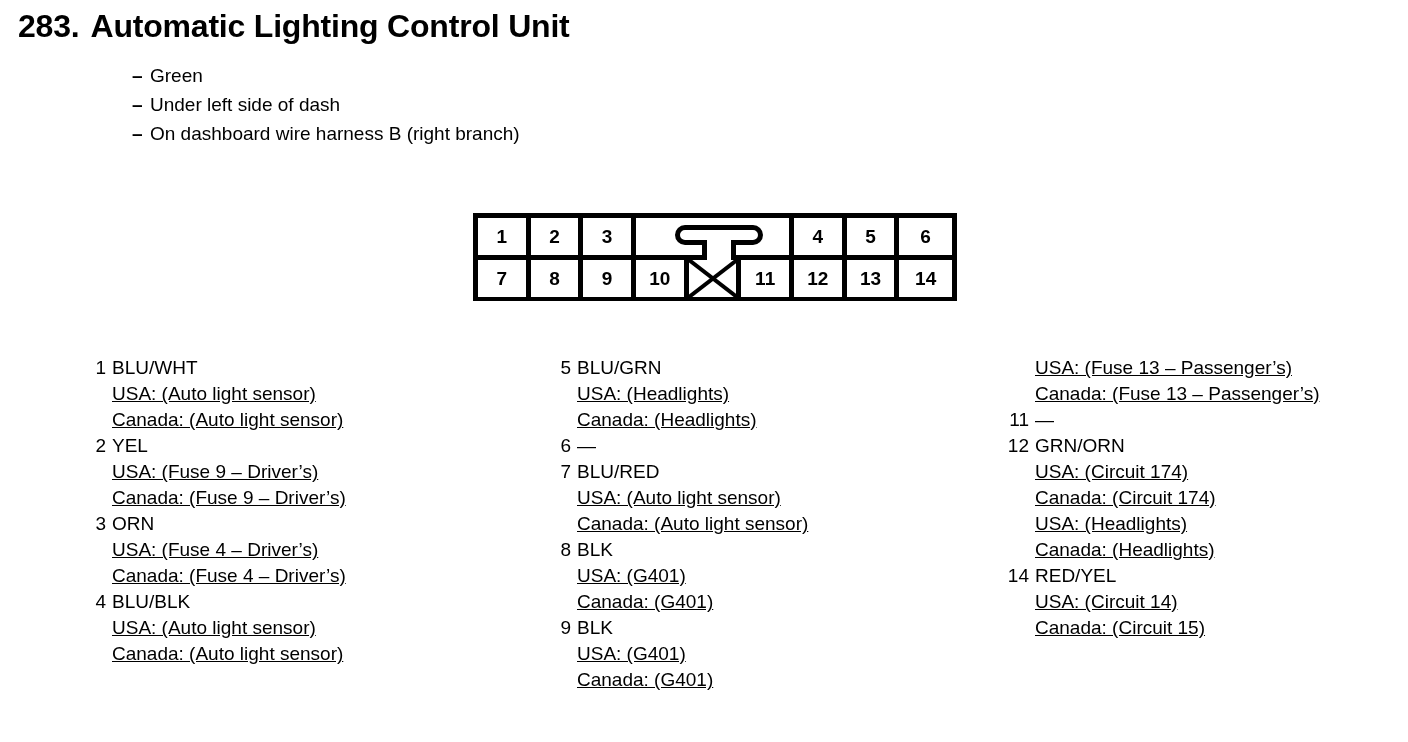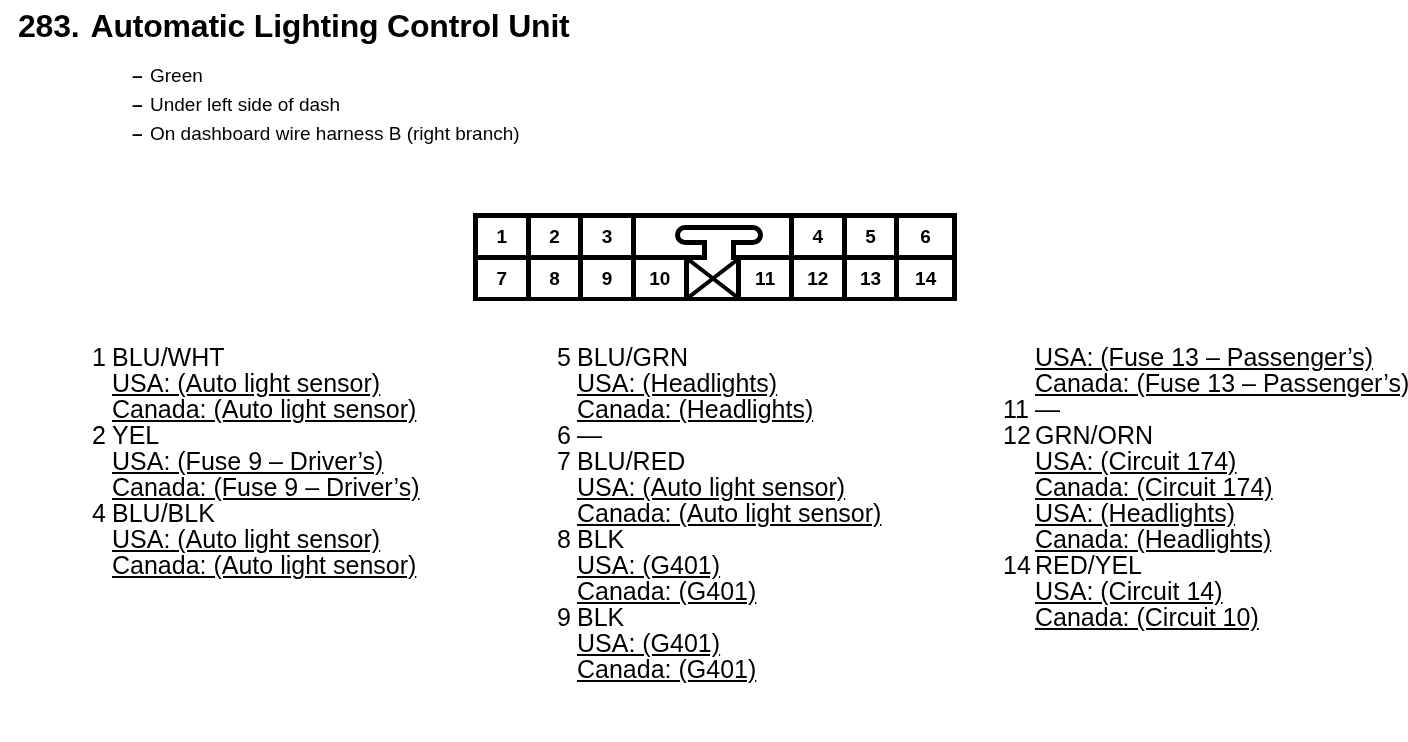--- a/index.html
+++ b/index.html
@@ -125,22 +125,22 @@
     height: 37px;
     background: #fff;
     border-right: 5px solid #000;
     overflow: hidden;
   }
   .x-cell svg { display: block; }
 
   
   .pin-col {
     position: absolute;
-    top: 344px;
-    font-size: 25px;
+    top: 355px;
+    font-size: 19px;
   }
   .pin-col.c1 { left: 80px;  width: 440px; }
   .pin-col.c2 { left: 545px; width: 440px; }
   .pin-col.c3 { left: 1003px; width: 400px; }
 
   .pin-entry { margin-bottom: 0; }
   .pin-head {
     position: relative;
     white-space: nowrap;
     line-height: 26px;
@@ -207,20 +207,25 @@
       <div class="pin-head"><span class="pin-num">1</span><span>BLU/WHT</span></div>
       <div class="pin-detail">USA: (Auto light sensor)</div>
       <div class="pin-detail">Canada: (Auto light sensor)</div>
     </div>
     <div class="pin-entry">
       <div class="pin-head"><span class="pin-num">2</span><span>YEL</span></div>
       <div class="pin-detail">USA: (Fuse 9 – Driver’s)</div>
       <div class="pin-detail">Canada: (Fuse 9 – Driver’s)</div>
     </div>
     <div class="pin-entry">
+      <div class="pin-head"><span class="pin-num">3</span><span>ORN</span></div>
+      <div class="pin-detail">USA: (Fuse 4 – Driver’s)</div>
+      <div class="pin-detail">Canada: (Fuse 4 – Driver’s)</div>
+    </div>
+    <div class="pin-entry">
       <div class="pin-head"><span class="pin-num">4</span><span>BLU/BLK</span></div>
       <div class="pin-detail">USA: (Auto light sensor)</div>
       <div class="pin-detail">Canada: (Auto light sensor)</div>
     </div>
   </div>
 <div class="pin-col c2">
     <div class="pin-entry">
       <div class="pin-head"><span class="pin-num">5</span><span>BLU/GRN</span></div>
       <div class="pin-detail">USA: (Headlights)</div>
       <div class="pin-detail">Canada: (Headlights)</div>
@@ -257,15 +262,15 @@
       <div class="pin-detail">USA: (Circuit 174)</div>
       <div class="pin-detail">Canada: (Circuit 174)</div>
     </div>
     <div class="pin-entry">
       <div class="pin-detail">USA: (Headlights)</div>
       <div class="pin-detail">Canada: (Headlights)</div>
     </div>
     <div class="pin-entry">
       <div class="pin-head"><span class="pin-num">14</span><span>RED/YEL</span></div>
       <div class="pin-detail">USA: (Circuit 14)</div>
-      <div class="pin-detail">Canada: (Circuit 10)</div>
+      <div class="pin-detail">Canada: (Circuit 15)</div>
     </div>
   </div>
 
 </body></html>

